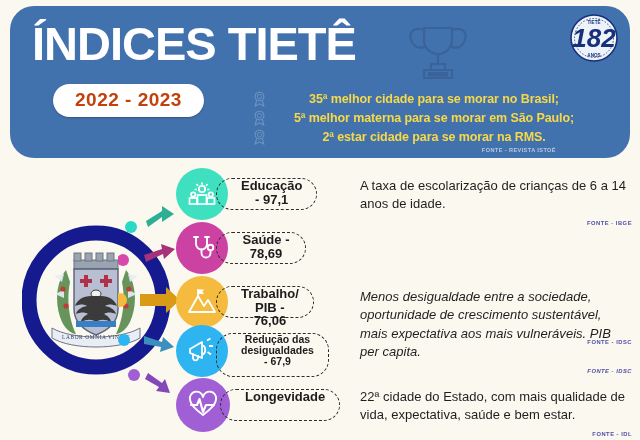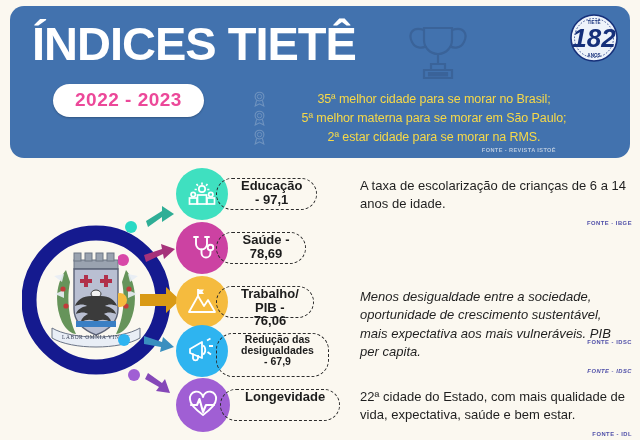--- a/index.html
+++ b/index.html
@@ -7,46 +7,46 @@
     width:640px;height:440px;
     background:#fbf8f0;
     font-family:"Liberation Sans", sans-serif;
     overflow:hidden;position:relative;
   }
   .page{position:absolute;inset:0;background:#fbf8f0;}
 
   
   .header{
     position:absolute;left:10px;top:6px;width:620px;height:152px;
-    background:#4272ae;border-radius:14px;
+    background:#4272ae;border-radius:24px;
   }
   .title{
     position:absolute;left:22px;top:14px;
     font-size:47px;font-weight:bold;color:#ffffff;
     letter-spacing:-1px;line-height:1;white-space:nowrap;
     font-family:"Liberation Sans", sans-serif;
   }
   .trophy{position:absolute;left:392px;top:12px;width:72px;height:68px;}
   .logo182{position:absolute;left:553px;top:6px;width:62px;height:52px;}
 
   .year-badge{
     position:absolute;left:43px;top:78px;
     background:#ffffff;border-radius:20px;
     padding:5px 22px 6px 22px;
-    font-size:19px;font-weight:bold;color:#ec4899;
+    font-size:19px;font-weight:bold;color:#c2410c;
     letter-spacing:0.5px;white-space:nowrap;
     box-shadow:0 1px 2px rgba(0,0,0,.25);
   }
 
   .ranks{position:absolute;left:240px;top:84px;width:350px;}
   .rank-row{display:flex;align-items:center;height:17px;margin-bottom:2px;}
   .rank-medal{width:18px;flex:0 0 18px;display:flex;justify-content:center;}
   .rank-text{
     flex:1;text-align:center;color:#f7d948;
-    font-size:12.5px;font-weight:normal;white-space:nowrap;
+    font-size:12.5px;font-weight:bold;white-space:nowrap;
     letter-spacing:-0.1px;
   }
   .rank-src{
     text-align:right;color:#b9c9dd;font-size:5.6px;
     letter-spacing:.4px;margin-top:1px;padding-right:44px;font-weight:bold;
   }
 
   
   .emblem{position:absolute;left:22px;top:224px;width:148px;height:152px;}
   .connectors{position:absolute;left:118px;top:205px;width:90px;height:200px;}

